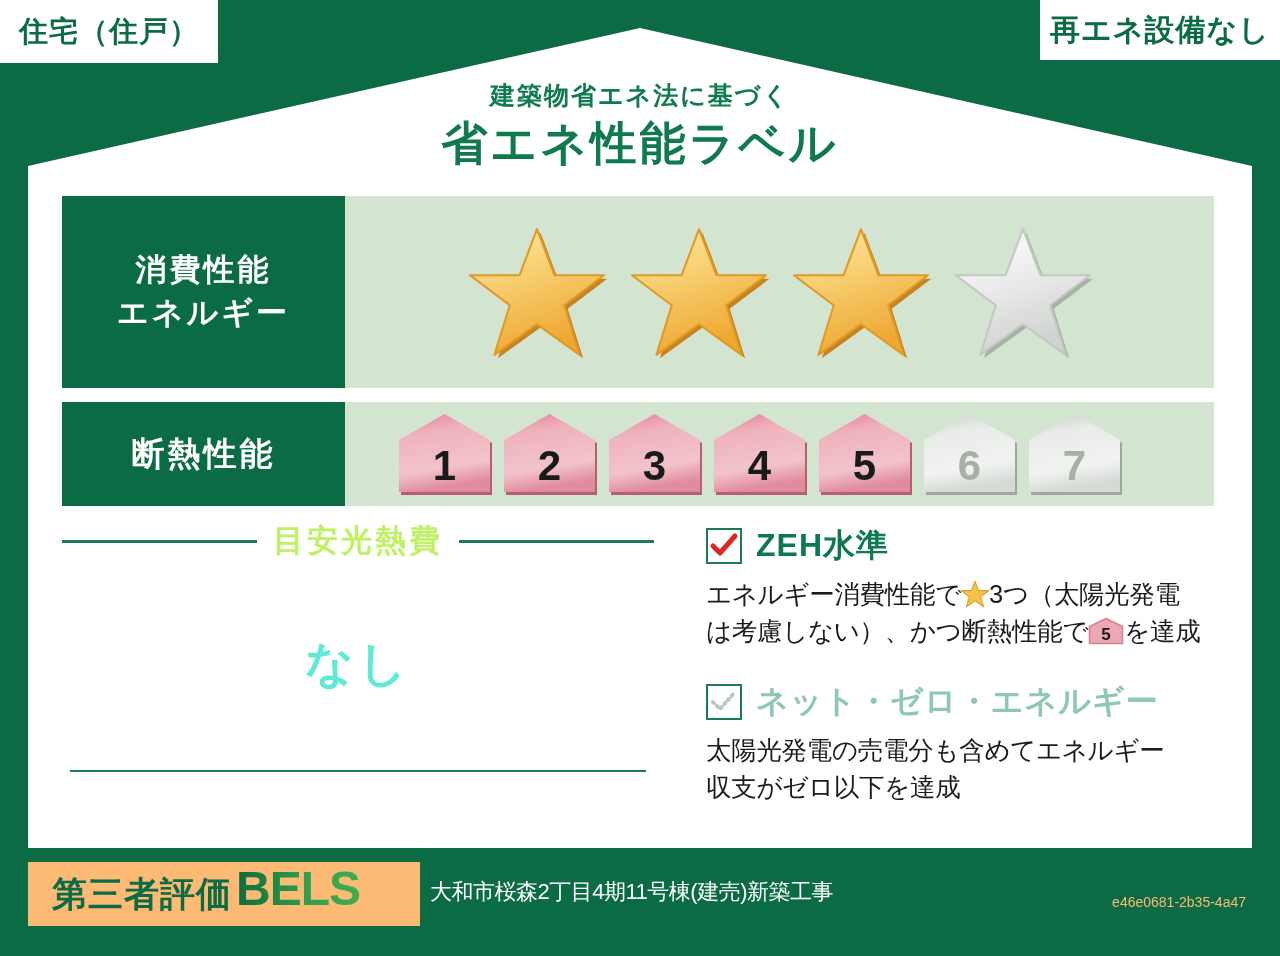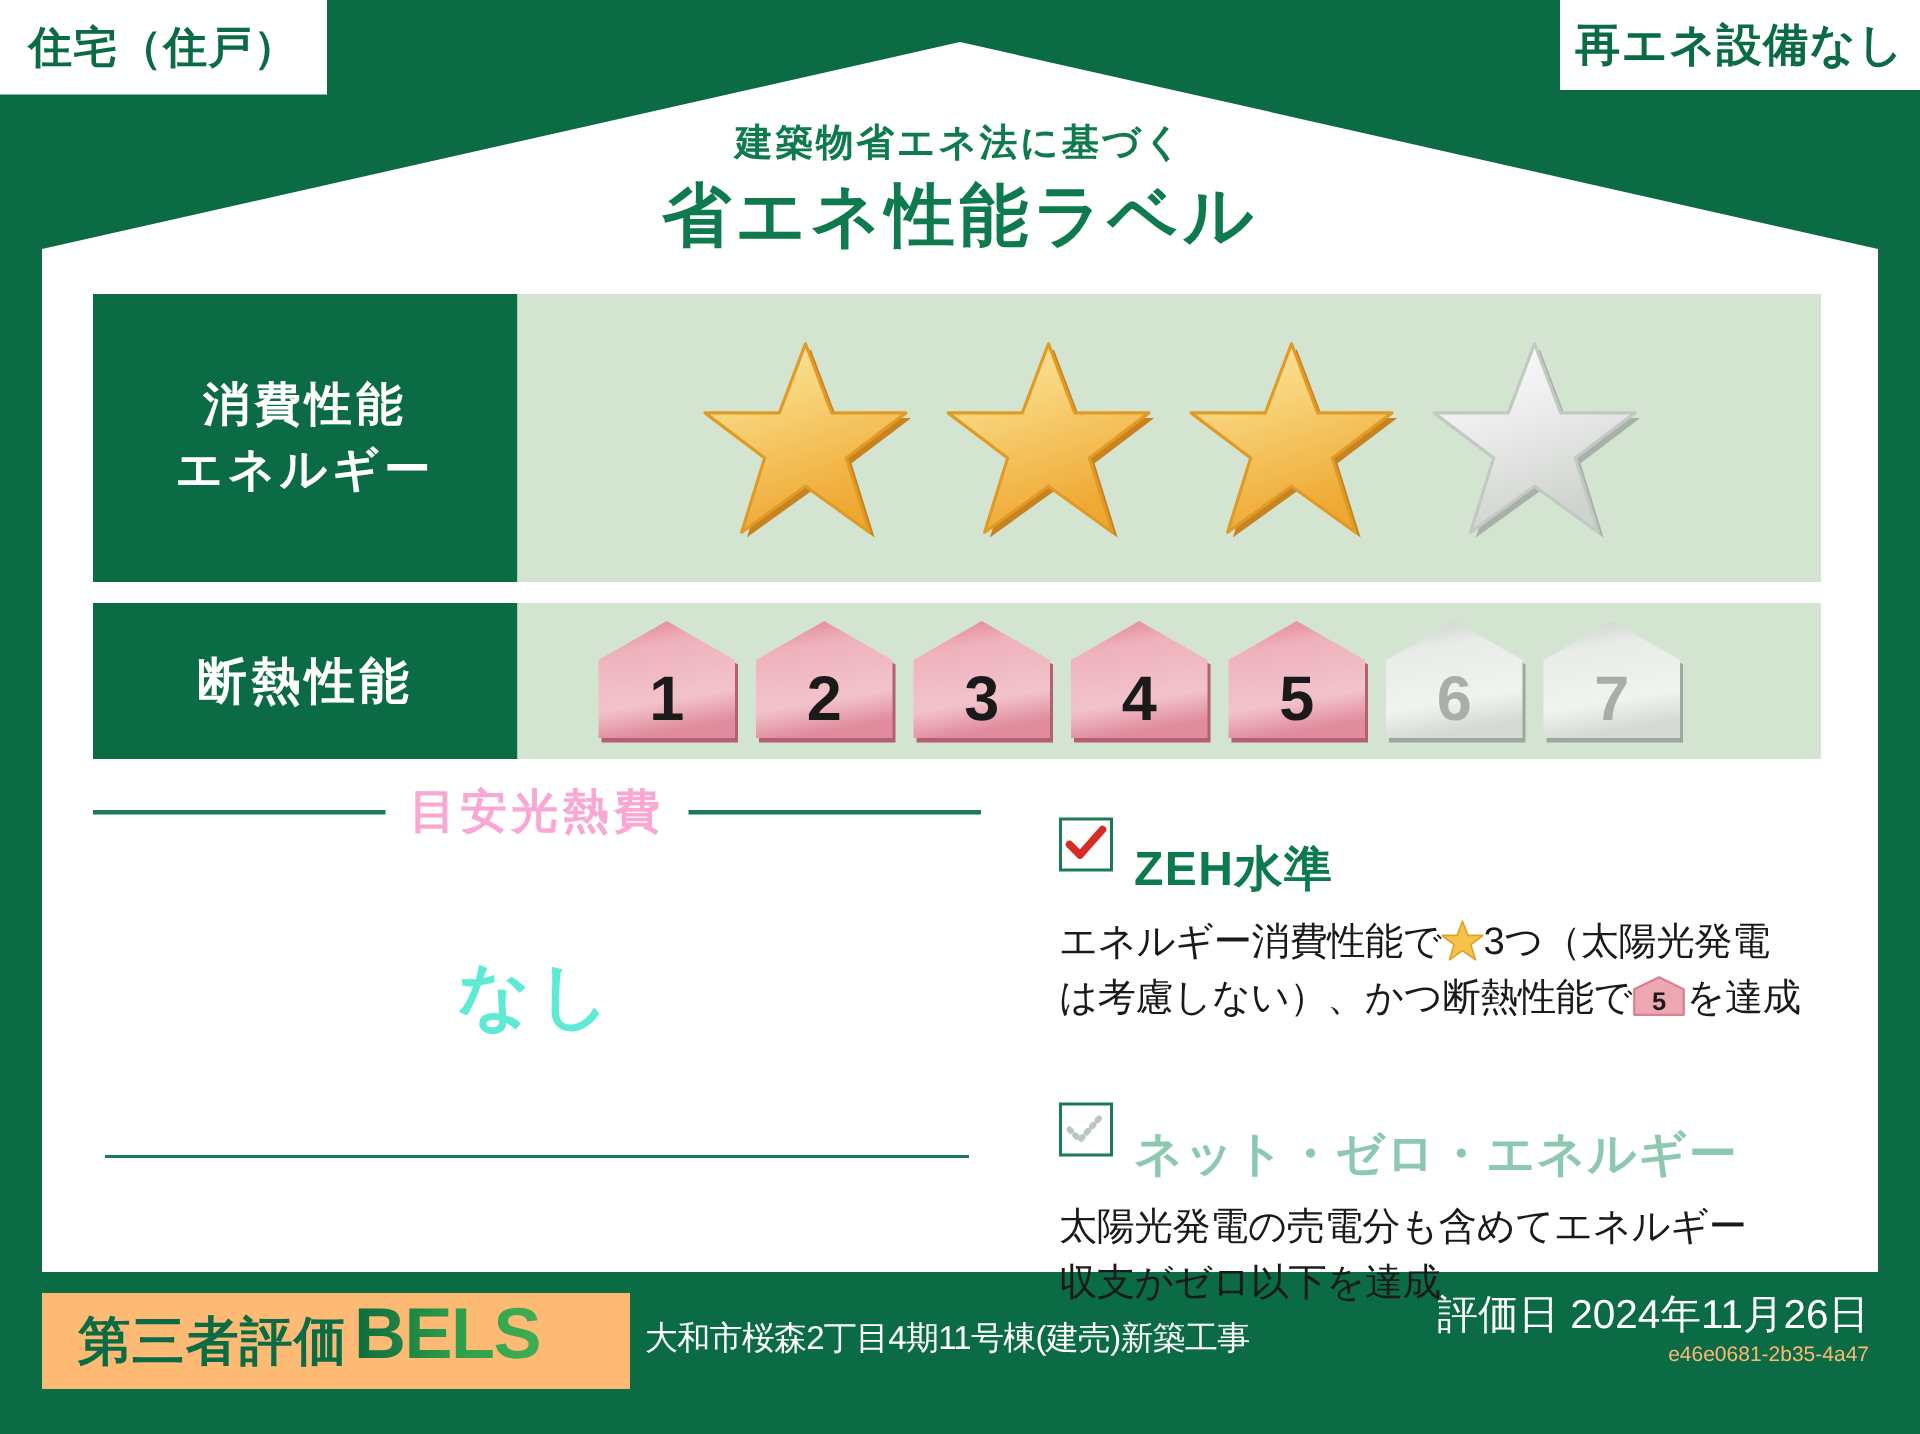--- a/index.html
+++ b/index.html
@@ -46,35 +46,35 @@
   #row-energy .perf-value{width:869px;height:192px;justify-content:center;gap:12px;}
 
   #row-insulation{left:62px;top:402px;width:1152px;height:104px;}
   #row-insulation .perf-label{width:283px;height:104px;font-size:33px;}
   #row-insulation .perf-value{width:869px;height:104px;padding-left:48px;gap:2px;}
 
   
   #utility-section{position:absolute;left:62px;top:520px;width:592px;height:270px;}
   .rule-row{display:flex;align-items:center;}
   .rule-line{flex:1;height:3px;background:#1c7a55;}
-  .rule-title{color:#f9a8d4;font-weight:bold;font-size:31px;letter-spacing:3px;padding:0 16px;}
+  .rule-title{color:#bef264;font-weight:bold;font-size:31px;letter-spacing:3px;padding:0 16px;}
   #utility-value{
     text-align:center;color:#5eead4;font-weight:bold;font-size:48px;
     letter-spacing:4px;margin-top:70px;
   }
   #utility-bottom-rule{position:absolute;left:8px;bottom:18px;width:576px;height:2px;background:#1c7a55;}
 
   #zeh-section{position:absolute;left:706px;top:524px;width:512px;}
   .crit-head{display:flex;align-items:center;gap:14px;}
   .crit-box{
     width:36px;height:36px;border:2px solid #1c7a55;background:#fff;
     display:flex;align-items:center;justify-content:center;box-sizing:border-box;
     flex:0 0 auto;
   }
-  .crit-title{font-size:32px;font-weight:bold;letter-spacing:1px;margin-top:34px;}
+  .crit-title{font-size:32px;font-weight:bold;letter-spacing:1px;}
   .crit-title.on{color:#0b7a4e;}
   .crit-title.off{color:#8dc9b0;}
   .crit-desc{
     font-size:25.5px;color:#1a1a1a;line-height:1.44;margin-top:8px;
     letter-spacing:-0.3px;
   }
   .inline-ico{display:inline-block;vertical-align:-5px;}
 
   
   #footer{position:absolute;left:0;bottom:0;width:1280px;height:108px;}
@@ -313,15 +313,14 @@
             <stop offset="0%" stop-color="#0e6b3c"></stop>
             <stop offset="55%" stop-color="#2f9e4a"></stop>
             <stop offset="100%" stop-color="#3fae51"></stop>
           </linearGradient>
         </defs>
         <text x="0" y="42" font-family="Liberation Sans, sans-serif" font-size="48" font-weight="bold" fill="url(#belsgrad)">BELS</text>
       </svg>
     </span>
   </div>
   <div id="project-name">大和市桜森2丁目4期11号棟(建売)新築工事</div>
-  <div id="eval-date">評価日 2024年11月26日</div>
   <div id="eval-id">e46e0681-2b35-4a47</div>
 </div>
 
 </body></html>

